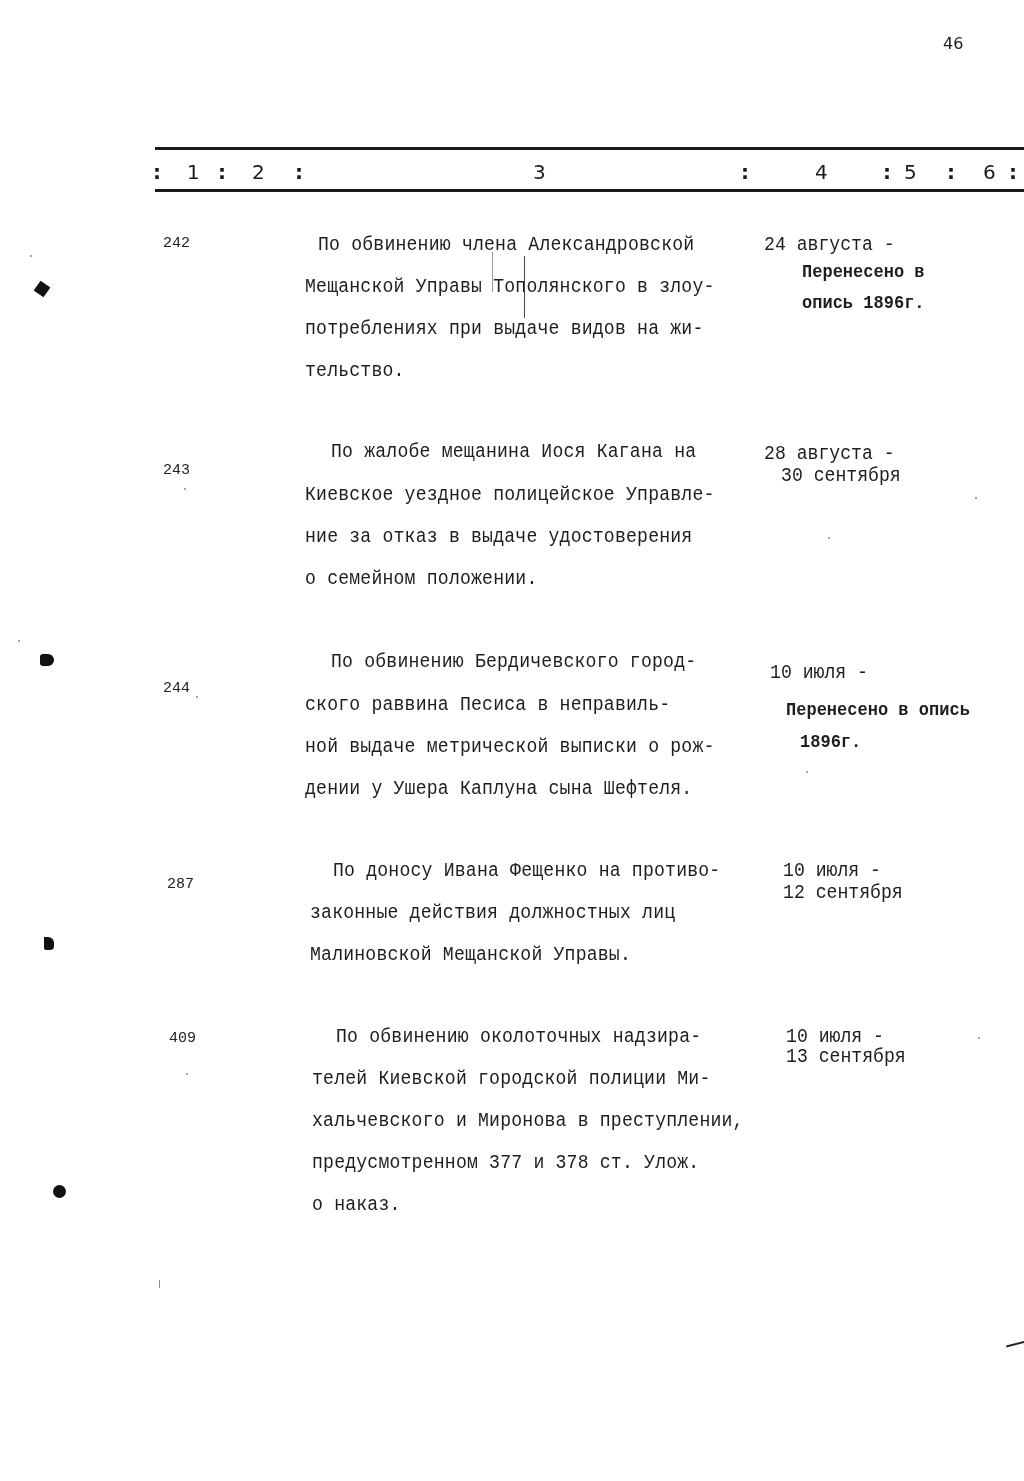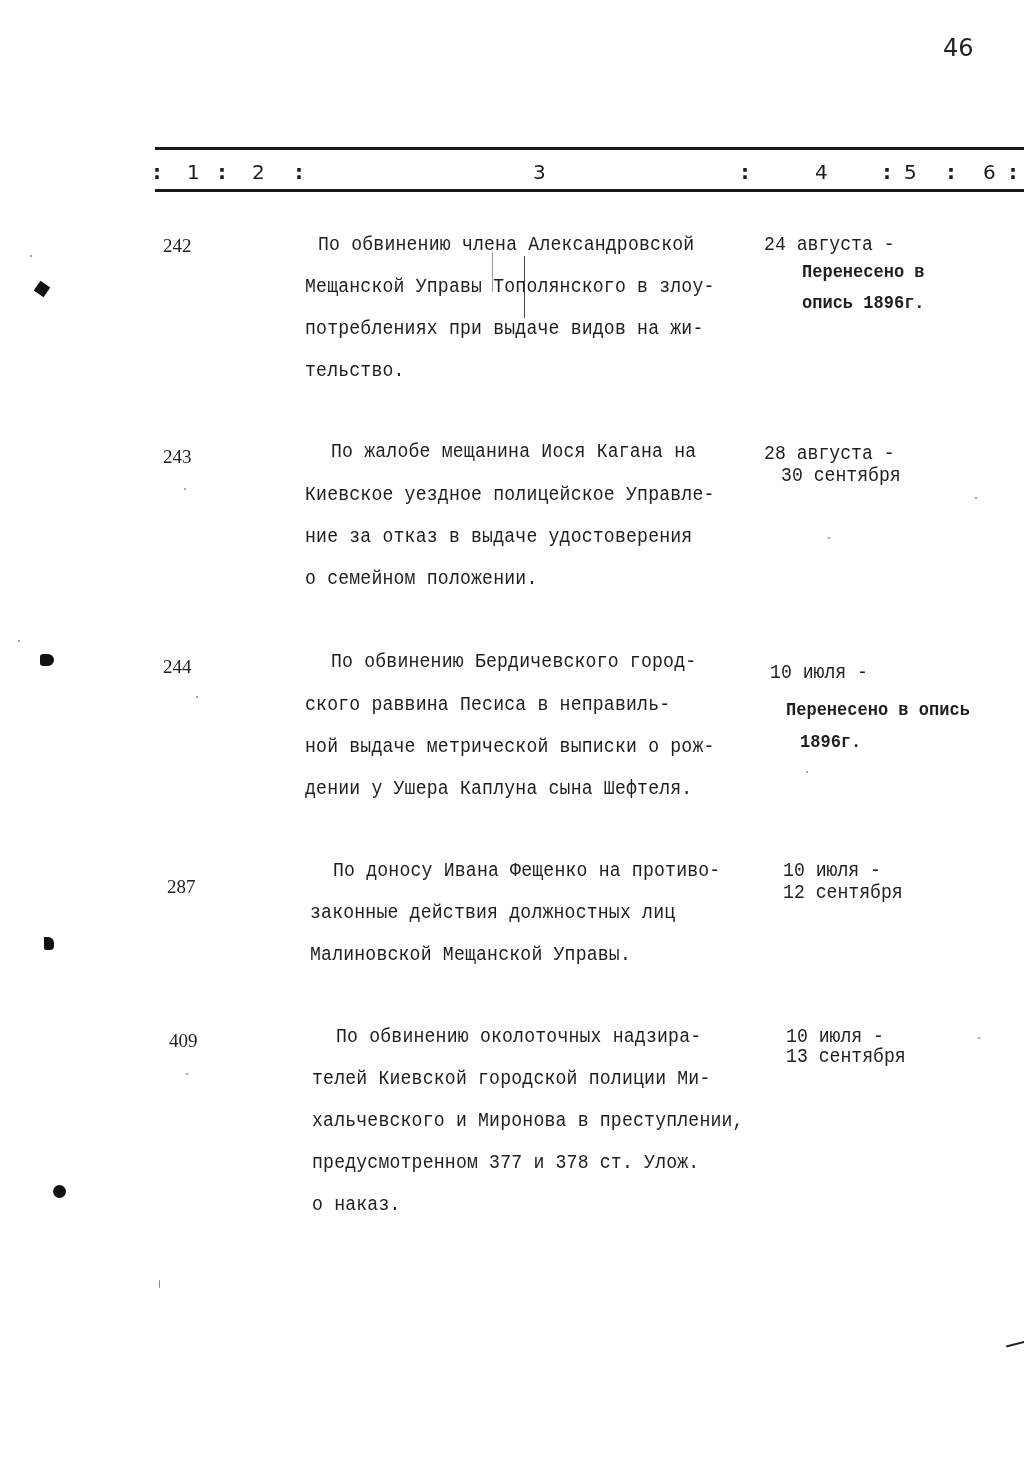--- a/index.html
+++ b/index.html
@@ -13,21 +13,21 @@
       position: relative;
       overflow: hidden;
       font-family: "Liberation Mono", "DejaVu Sans Mono", monospace;
       color: #1a1a1a;
     }
     .page-number {
       position: absolute;
       left: 943px;
       top: 34px;
       font-family: "DejaVu Sans", sans-serif;
-      font-size: 24px;
+      font-size: 16px;
       color: #222;
     }
     .rule {
       position: absolute;
       left: 155px;
       width: 869px;
       background: #1a1a1a;
     }
     .rule-top { top: 147px; height: 3px; }
     .rule-bottom { top: 189px; height: 3px; }
@@ -37,22 +37,22 @@
       top: 160px;
       font-family: "DejaVu Sans", sans-serif;
       font-size: 20px;
       color: #1a1a1a;
       line-height: 24px;
     }
     .hdr-sep { font-weight: bold; }
 
     .entry-num {
       position: absolute;
-      font-family: Liberation Serif, serif;
-      font-size: 19px;
+      font-family: Liberation Mono, monospace;
+      font-size: 15px;
       color: #222;
     }
     .line {
       position: absolute;
       font-size: 19.5px;
       white-space: nowrap;
       letter-spacing: 0.2px;
       color: #1e1e1e;
       transform: scaleX(0.93);
       transform-origin: left center;
@@ -128,31 +128,31 @@
   <span class="line" style="left:305px; top:318px;">потреблениях при выдаче видов на жи-</span>
   <span class="line" style="left:305px; top:360px;">тельство.</span>
   <span class="date" style="left:764px; top:234px;">24 августа -</span>
   <span class="note" style="left:802px; top:262px;">Перенесено в</span>
   <span class="note" style="left:802px; top:293px;">опись 1896г.</span>
   <div class="vmark" style="left:524px; top:256px; height:62px;"></div>
   <div class="vmark" style="left:492px; top:252px; height:40px; background:#999;"></div>
 </div>
 
 <div>
-  <span class="entry-num" style="left:163px; top:446px;">243</span>
+  <span class="entry-num" style="left:163px; top:462px;">243</span>
   <span class="line" style="left:331px; top:441px;">По жалобе мещанина Иося Кагана на</span>
   <span class="line" style="left:305px; top:484px;">Киевское уездное полицейское Управле-</span>
   <span class="line" style="left:305px; top:526px;">ние за отказ в выдаче удостоверения</span>
   <span class="line" style="left:305px; top:568px;">о семейном положении.</span>
   <span class="date" style="left:764px; top:443px;">28 августа -</span>
   <span class="date" style="left:781px; top:465px;">30 сентября</span>
 </div>
 
 <div>
-  <span class="entry-num" style="left:163px; top:656px;">244</span>
+  <span class="entry-num" style="left:163px; top:680px;">244</span>
   <span class="line" style="left:331px; top:651px;">По обвинению Бердичевского город-</span>
   <span class="line" style="left:305px; top:694px;">ского раввина Песиса в неправиль-</span>
   <span class="line" style="left:305px; top:736px;">ной выдаче метрической выписки о рож-</span>
   <span class="line" style="left:305px; top:778px;">дении у Ушера Каплуна сына Шефтеля.</span>
   <span class="date" style="left:770px; top:662px;">10 июля -</span>
   <span class="note" style="left:786px; top:700px;">Перенесено в опись</span>
   <span class="note" style="left:800px; top:732px;">1896г.</span>
 </div>
 
 <div>

